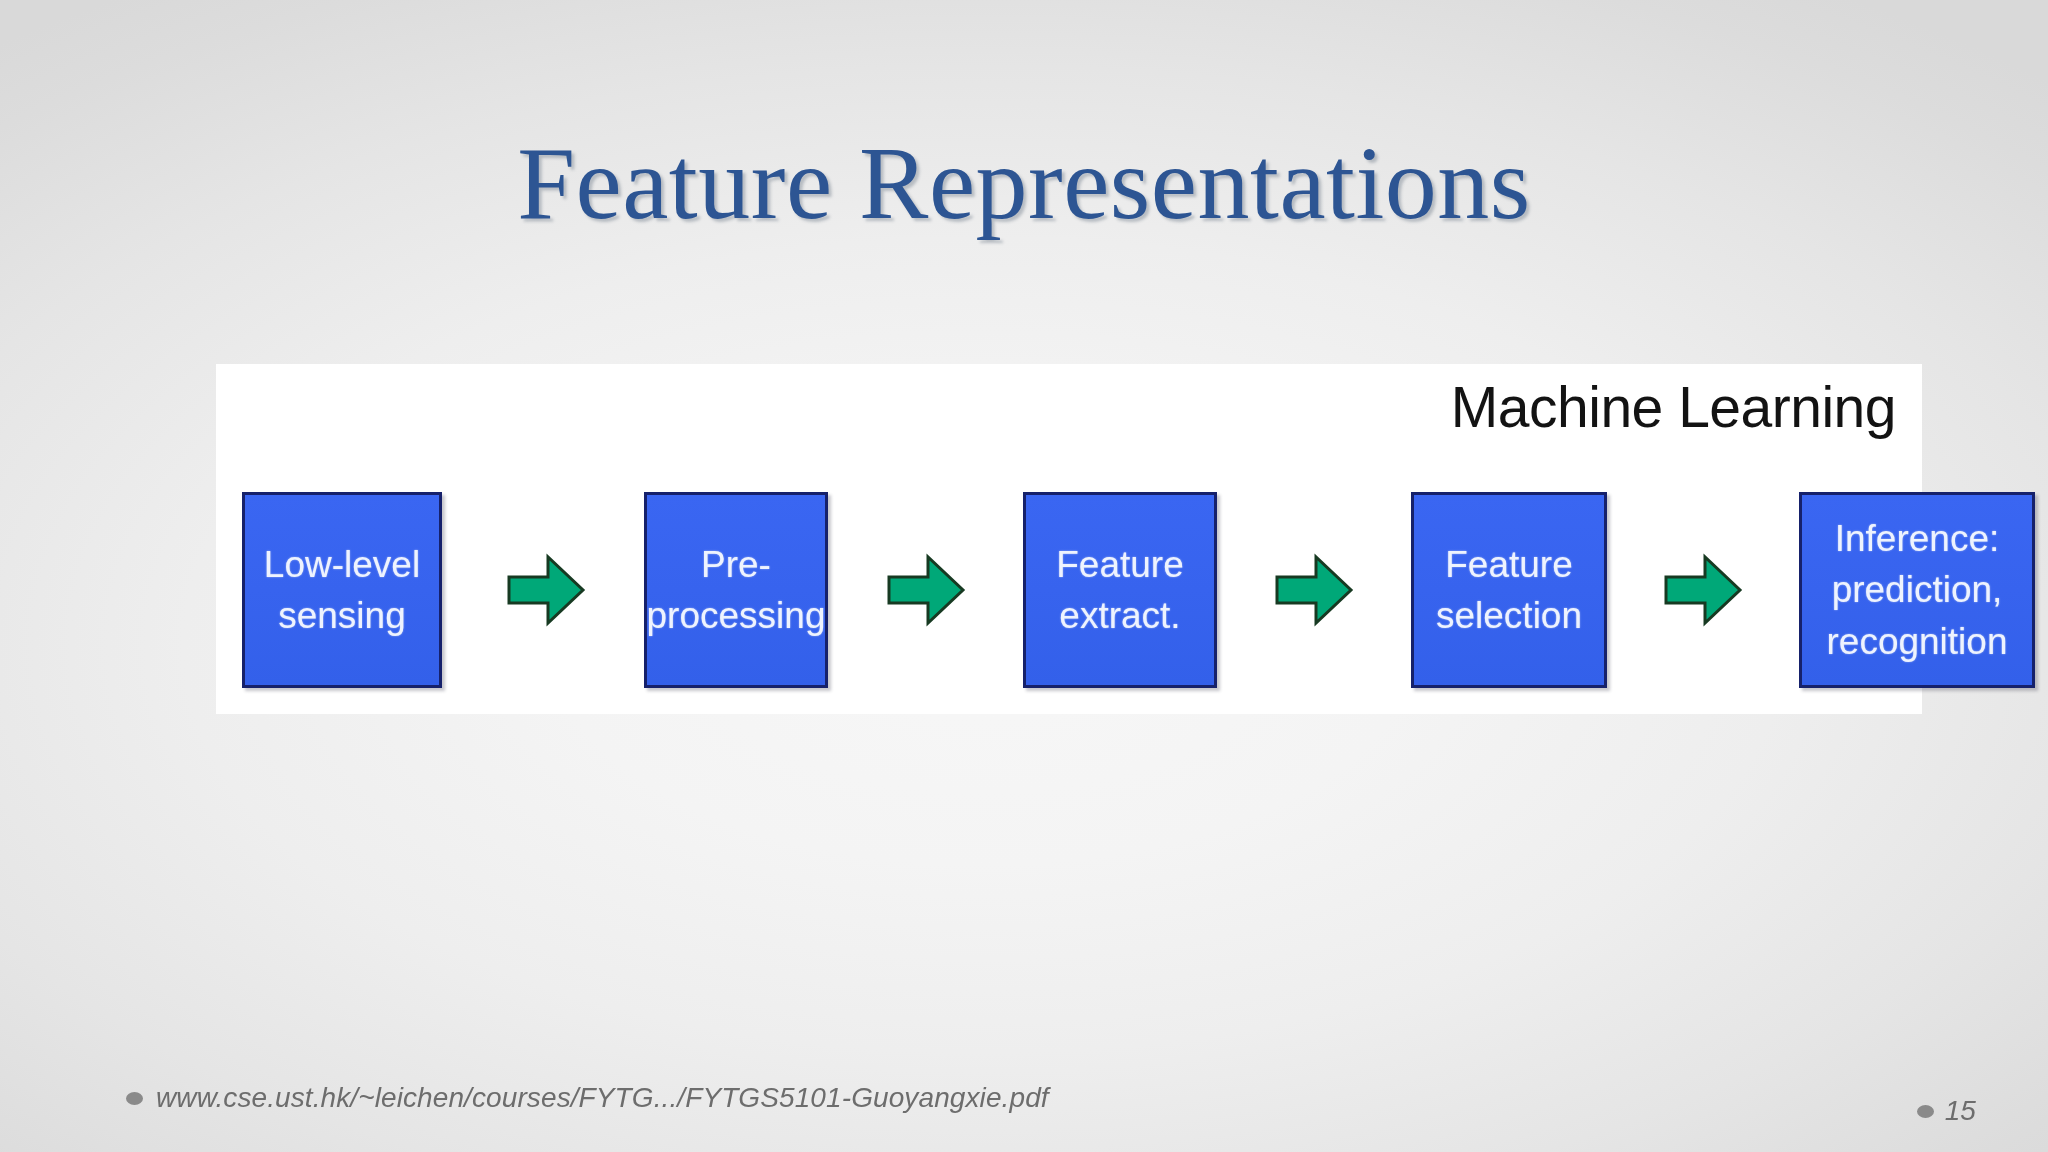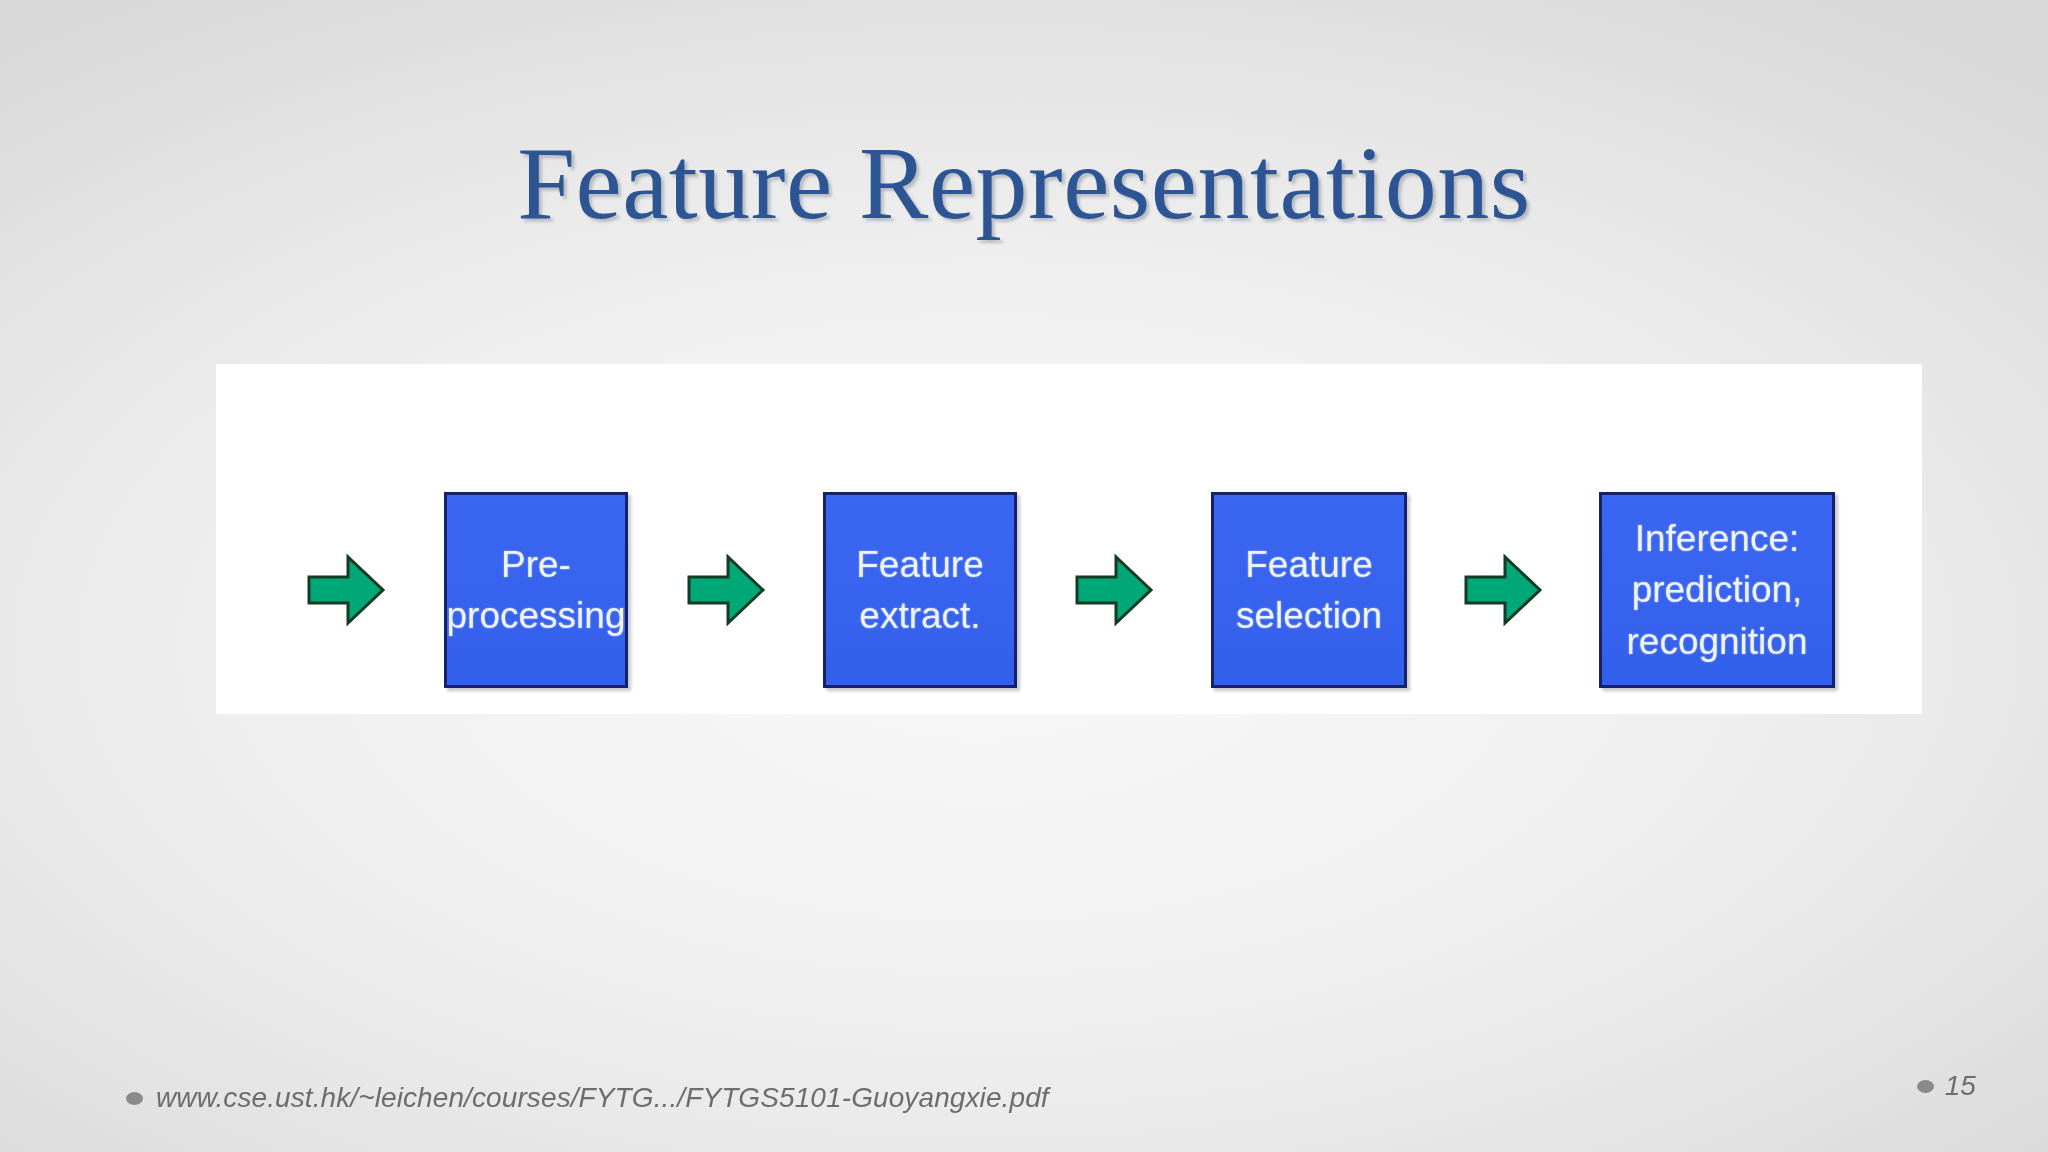--- a/index.html
+++ b/index.html
@@ -137,21 +137,21 @@
     position: absolute;
     left: 126px;
     bottom: 38px;
     display: flex;
     align-items: center;
     gap: 13px;
   }
   #footer-right {
     position: absolute;
     right: 72px;
-    bottom: 50px;
+    bottom: 25px;
     display: flex;
     align-items: center;
     gap: 11px;
   }
   .footer-bullet {
     width: 17px;
     height: 13px;
     border-radius: 50%;
     background: #8a8a8a;
     flex: 0 0 auto;
@@ -170,23 +170,28 @@
 <body>
 
 <div id="slide">
 
   <div id="title-block">
     <span id="title-text">Feature Representations</span>
   </div>
 
   <div id="diagram-panel">
 
+    <div id="ml-label">Machine Learning</div>
 
     <div id="pipeline">
 
+      <div class="stage-box w1">
+        <span class="stage-label">Low-level
+sensing</span>
+      </div>
 
       <div class="gap-a"></div>
       <div class="arrow-wrap">
         <svg width="80" height="76" viewBox="0 0 80 76" aria-hidden="true">
           <polygon points="3,25 42,25 42,5 77,38 42,71 42,51 3,51" fill="#00a878" stroke="#173a22" stroke-width="3" stroke-linejoin="miter"></polygon>
         </svg>
       </div>
       <div class="gap-b"></div>
 
       <div class="stage-box w2">

